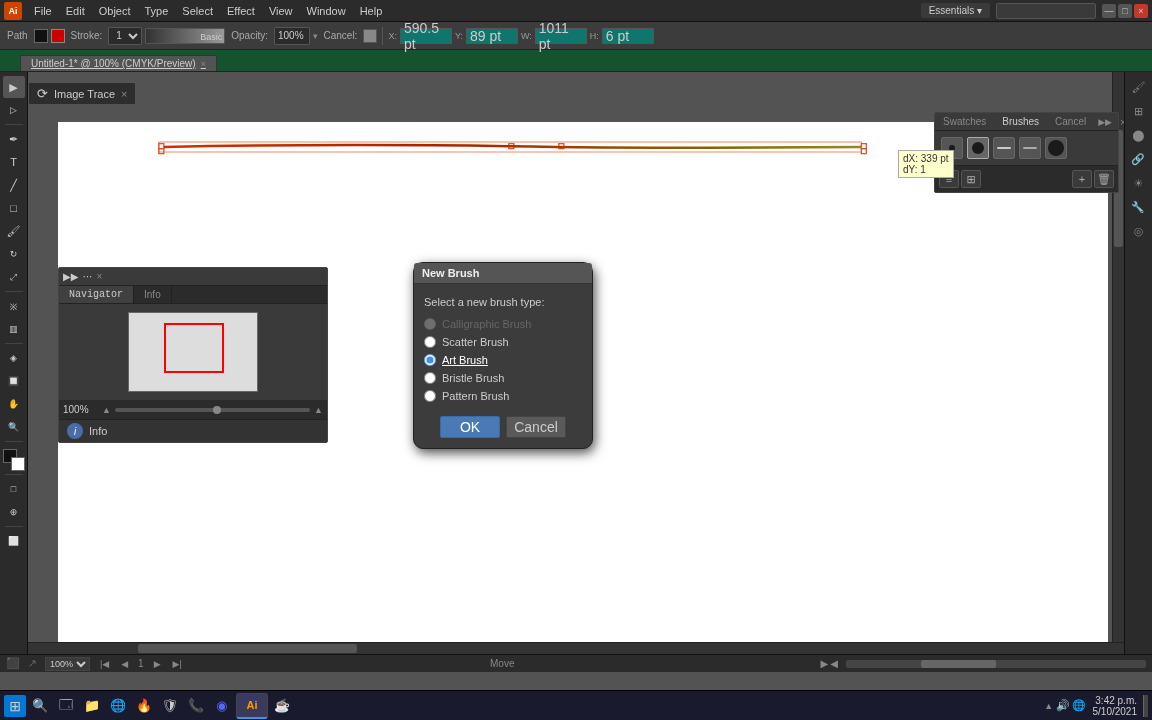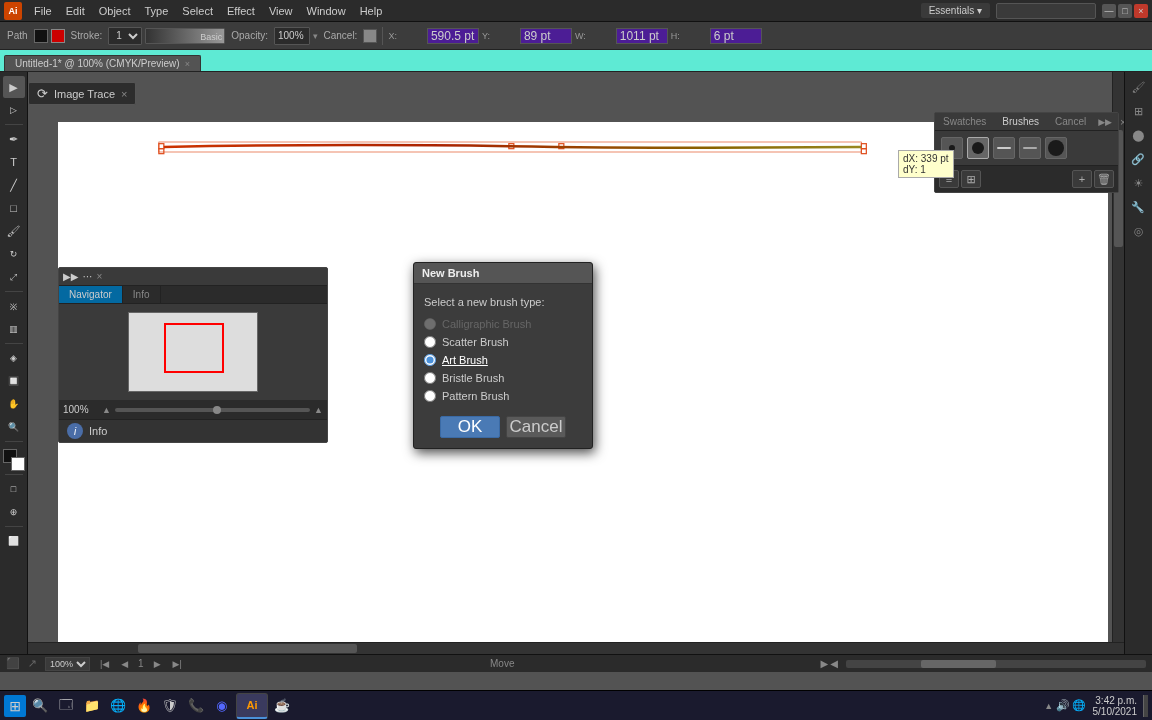--- a/index.html
+++ b/index.html
@@ -136,26 +136,27 @@
       position: absolute;
       right: 2px;
       top: 0;
       font-size: 9px;
       color: #ccc;
       line-height: 16px;
     }
 
     
     .tab-bar {
-      background: #5eead4;
+      background: #14532d;
       height: 22px;
       display: flex;
       align-items: flex-end;
-      padding: 0 4px;
+      padding: 0 20px;
       border-bottom: 1px solid #222;
+      text-decoration: underline;
     }
     .tab {
       background: #535353;
       border: 1px solid #333;
       border-bottom: none;
       padding: 2px 10px;
       font-size: 10px;
       color: #ccc;
       border-radius: 2px 2px 0 0;
       cursor: pointer;
@@ -305,21 +306,21 @@
       background: #2b2b2b;
       border-bottom: 1px solid #222;
     }
     .panel-tab {
       padding: 3px 10px;
       font-size: 10px;
       color: #888;
       cursor: pointer;
       border-right: 1px solid #222;
     }
-    .panel-tab.active { color: #ccc; background: #0369a1; }
+    .panel-tab.active { color: #ccc; background: #404040; font-family: Liberation Mono, monospace; }
     .navigator-preview {
       padding: 8px;
       background: #3a3a3a;
     }
     .nav-preview-inner {
       width: 130px;
       height: 80px;
       background: #ddd;
       border: 1px solid #666;
       margin: 0 auto;
@@ -501,21 +502,21 @@
       inset: 0;
       z-index: 100;
     }
     .dialog {
       position: absolute;
       top: 190px;
       left: 385px;
       width: 180px;
       background: #3c3c3c;
       border: 1px solid #222;
-      border-radius: 3px;
+      border-radius: 10px;
       box-shadow: 2px 4px 12px rgba(0,0,0,0.7);
     }
     .dialog-titlebar {
       background: #555;
       padding: 4px 8px;
       font-size: 11px;
       font-weight: bold;
       color: #eee;
       border-radius: 3px 3px 0 0;
       border-bottom: 1px solid #333;
@@ -553,21 +554,21 @@
       display: flex;
       gap: 6px;
       justify-content: center;
     }
     .dialog-btn {
       width: 60px;
       height: 22px;
       background: #5a5a5a;
       border: 1px solid #444;
       color: #ccc;
-      font-size: 17px;
+      font-size: 14px;
       cursor: pointer;
       border-radius: 2px;
       display: flex;
       align-items: center;
       justify-content: center;
     }
     .dialog-btn.primary { background: #4a7ab5; border-color: #3a6aa5; color: white; }
 
     
     .status-bar {
@@ -701,30 +702,29 @@
       width: 20%;
       top: 1px;
       bottom: 1px;
       background: #555;
       border-radius: 2px;
     }
 
     
     .coord-label { font-size: 9px; color: #999; }
     .coord-val {
-      background: #4c1d95;
+      background: #0f766e;
       border: 1px solid #555;
       color: #ccc;
       height: 16px;
       width: 52px;
-      font-size: 12px;
+      font-size: 14px;
       padding: 0 3px;
       display: inline-flex;
       align-items: center;
-      margin-left: 27px;
     }
   </style>
 </head>
 <body>
 
 <div class="menu-bar">
   <div class="menu-bar-logo">Ai</div>
   <div class="menu-item">File</div>
   <div class="menu-item">Edit</div>
   <div class="menu-item">Object</div>

